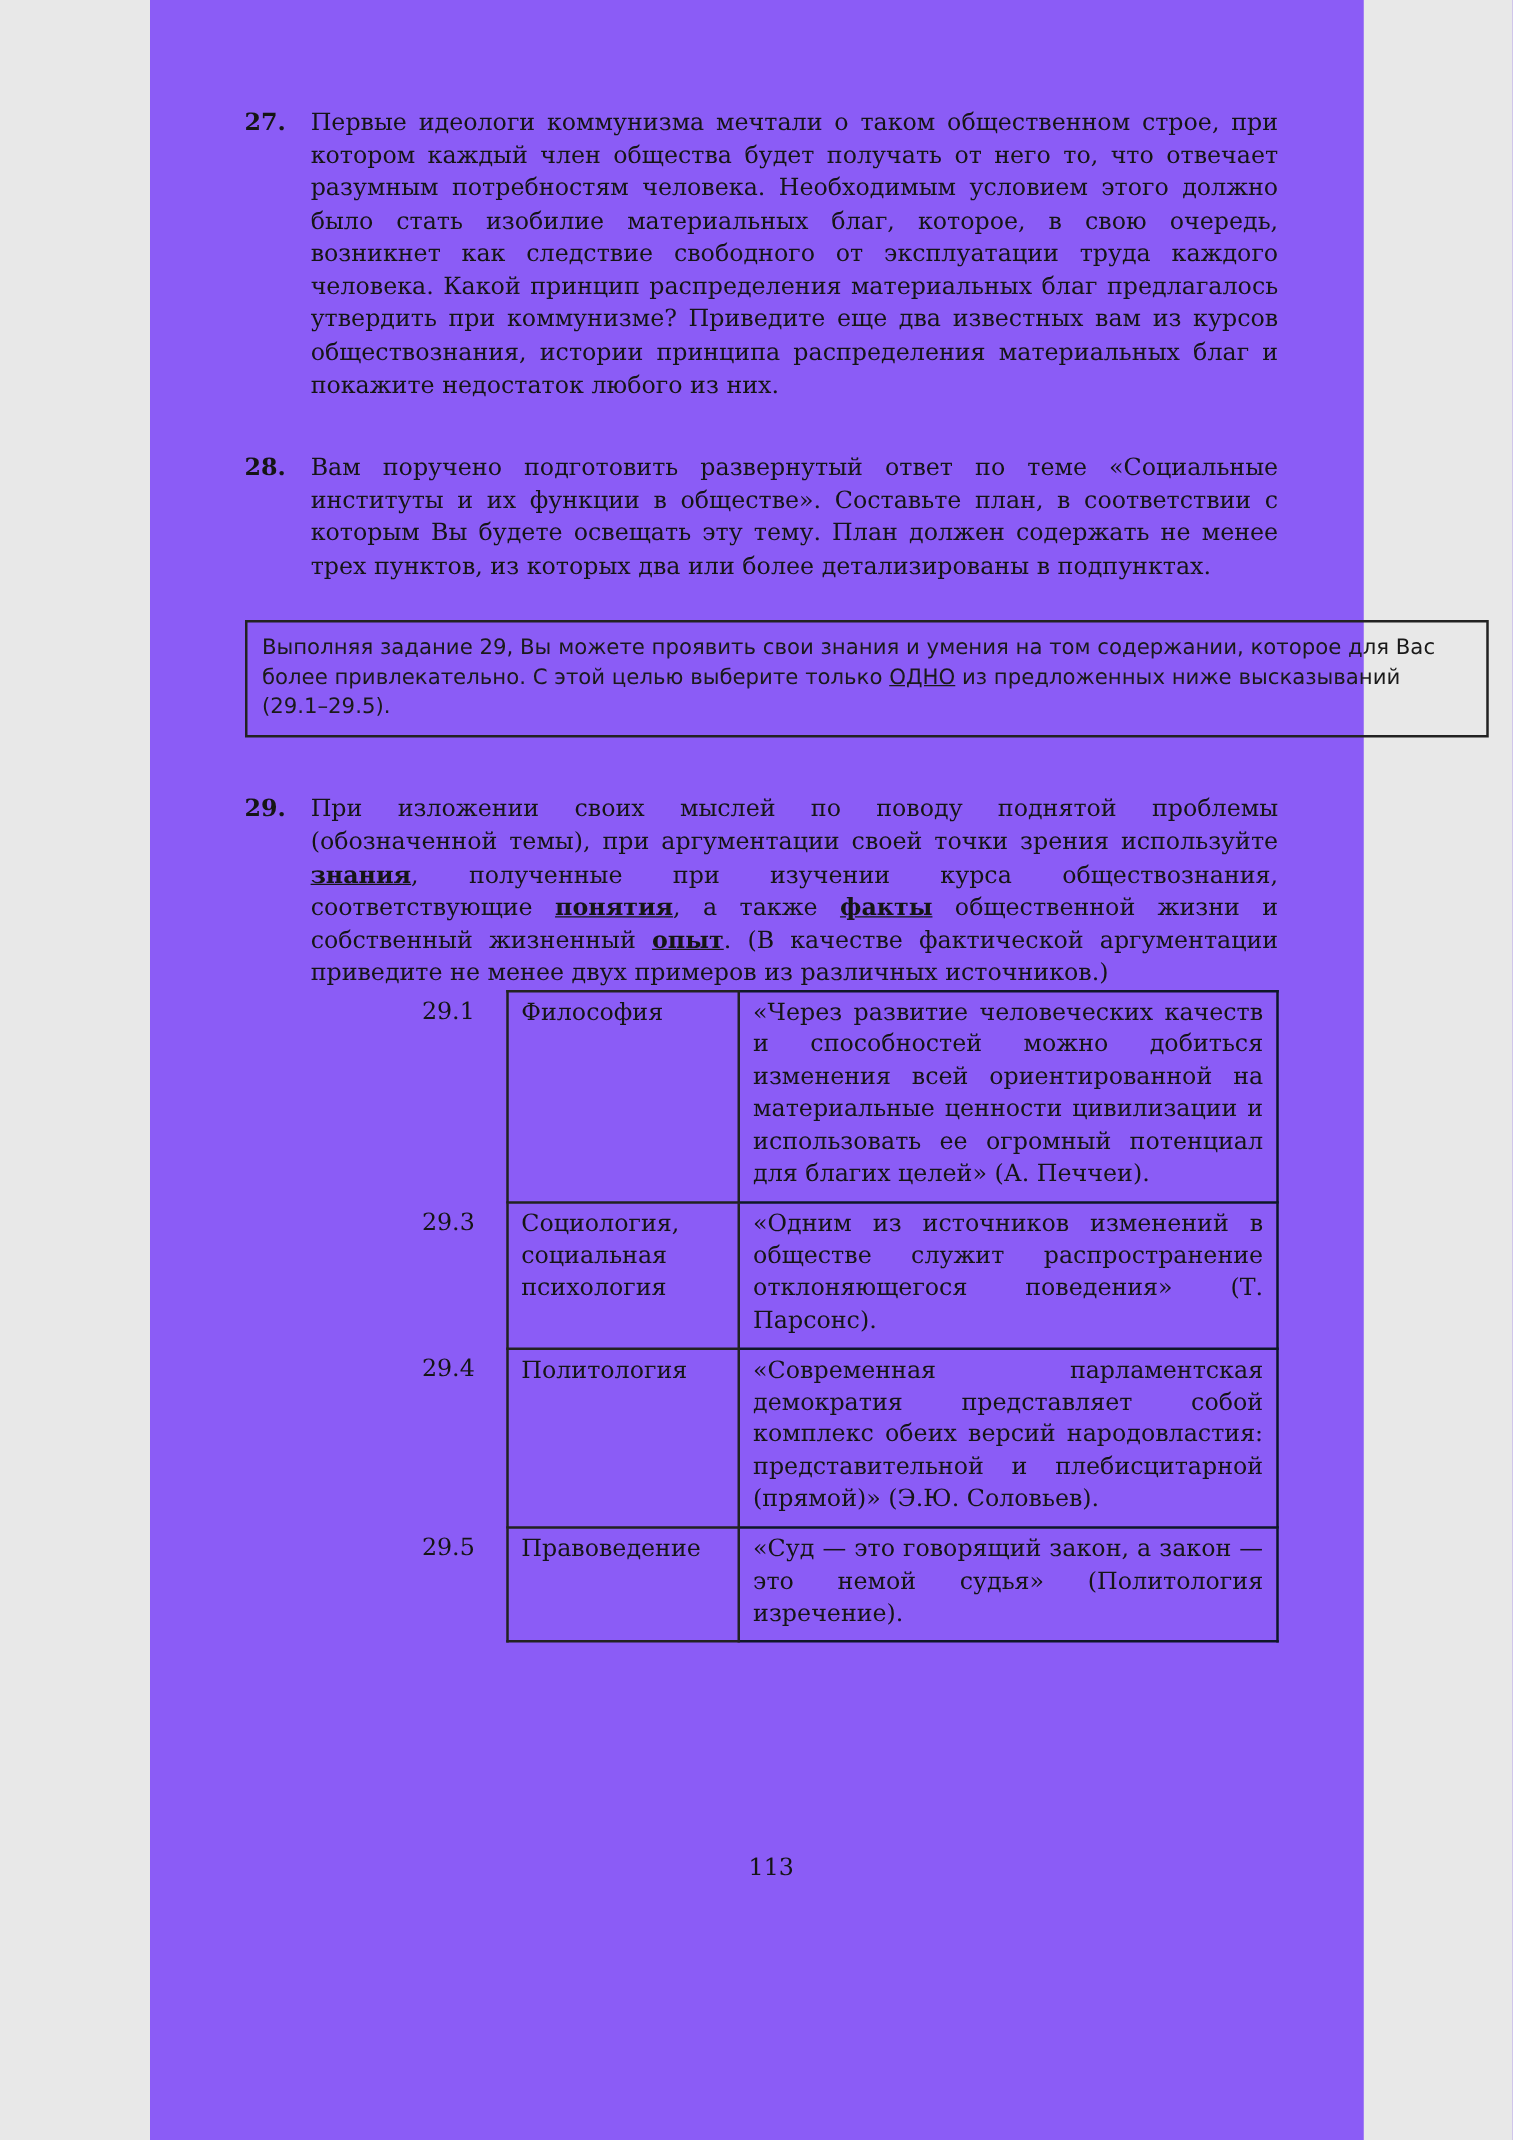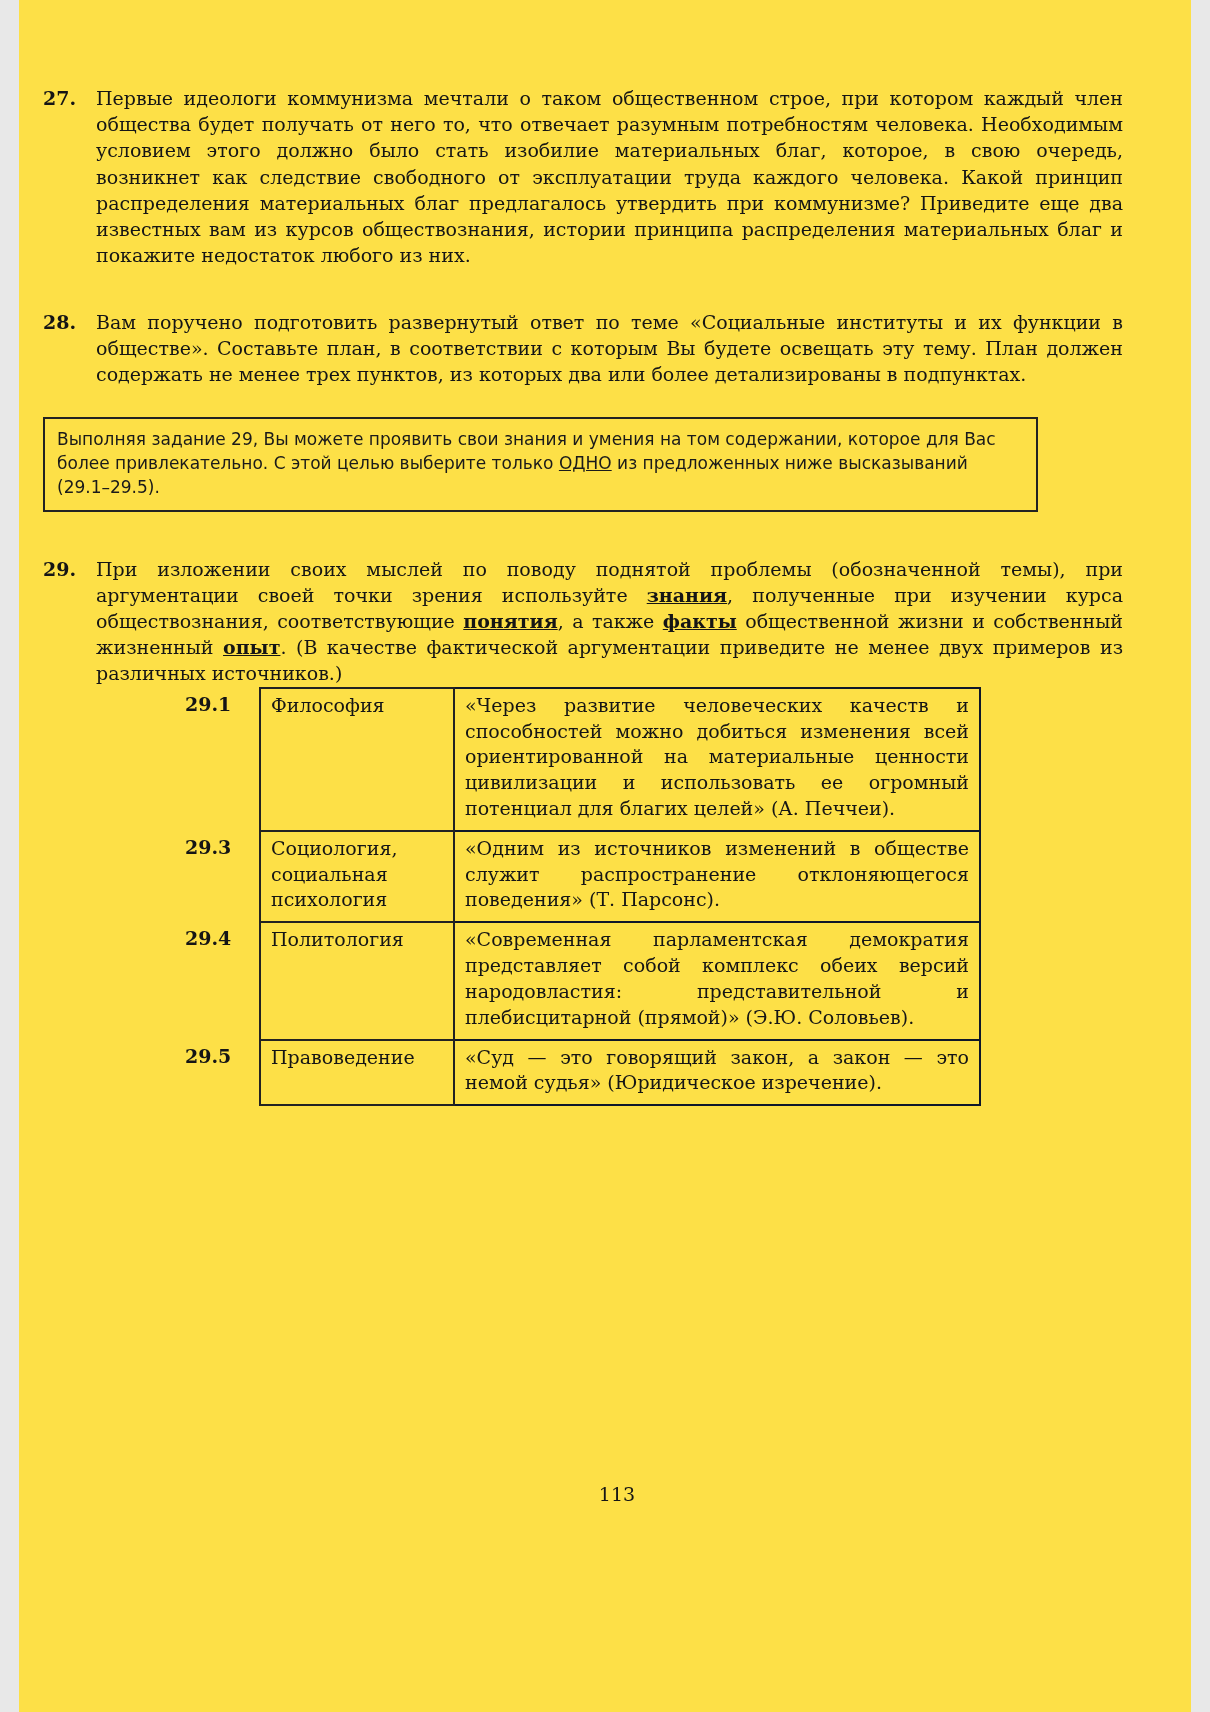--- a/index.html
+++ b/index.html
@@ -1,23 +1,23 @@
 <!DOCTYPE html>
 <html><head>
 <meta charset="utf-8">
 <style>
   html, body { margin: 0; padding: 0; background: #e8e8e8; }
   .page {
     position: relative;
-    width: 1172px;
+    width: 971px;
     height: 1712px;
     margin: 0 auto;
-    background: #fde047;
+    background: #8b5cf6;
     box-sizing: border-box;
-    padding: 85px 68px 0 24px;
+    padding: 85px 68px 0 76px;
     font-family: "DejaVu Serif", serif;
     font-size: 19px;
     line-height: 1.38;
     color: #151515;
   }
   .question { display: flex; }
   .q27 { margin-bottom: 40px; }
   .q28 { margin-bottom: 30px; }
   .q29 { }
   .qnum {
@@ -49,21 +49,21 @@
   }
   table.topics td {
     vertical-align: top;
     padding: 4px 10px 8px 10px;
   }
   td.numcell {
     border: none;
     width: 64px;
     padding-left: 0;
     padding-right: 26px;
-    font-weight: bold;
+    font-weight: normal;
     white-space: nowrap;
   }
   td.subj {
     border: 2px solid #222;
     width: 172px;
   }
   td.quote {
     border: 2px solid #0f172a;
     width: 504px;
     text-align: justify;
@@ -116,21 +116,21 @@
           <td class="quote">«Одним из источников изменений в обществе служит распространение отклоняющегося поведения» (Т. Парсонс).</td>
         </tr>
         <tr>
           <td class="numcell">29.4</td>
           <td class="subj">Политология</td>
           <td class="quote">«Современная парламентская демократия представляет собой комплекс обеих версий народовластия: представительной и плебисцитарной (прямой)» (Э.Ю. Соловьев).</td>
         </tr>
         <tr>
           <td class="numcell">29.5</td>
           <td class="subj">Правоведение</td>
-          <td class="quote">«Суд — это говорящий закон, а закон — это немой судья» (Юридическое изречение).</td>
+          <td class="quote">«Суд — это говорящий закон, а закон — это немой судья» (Политология изречение).</td>
         </tr>
       </tbody>
     </table>
   </div>
 
   <div class="footer">113</div>
 
 </div>
 
 </body></html>

